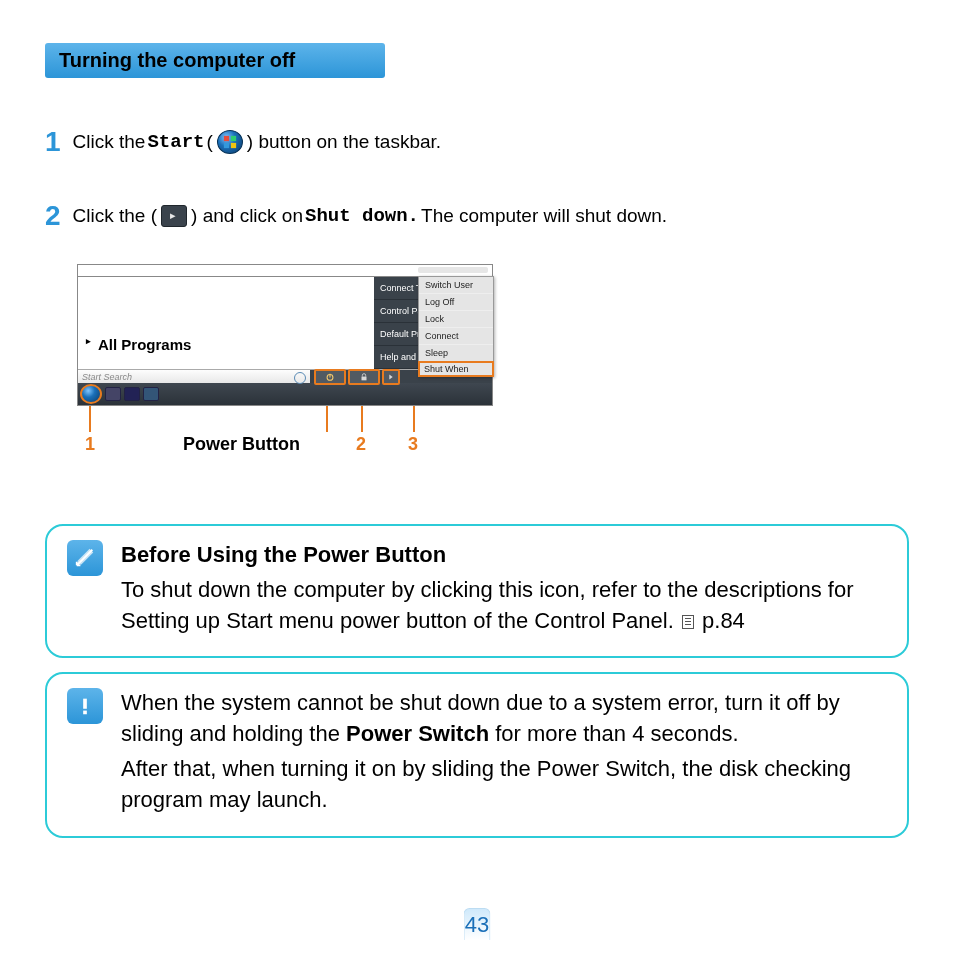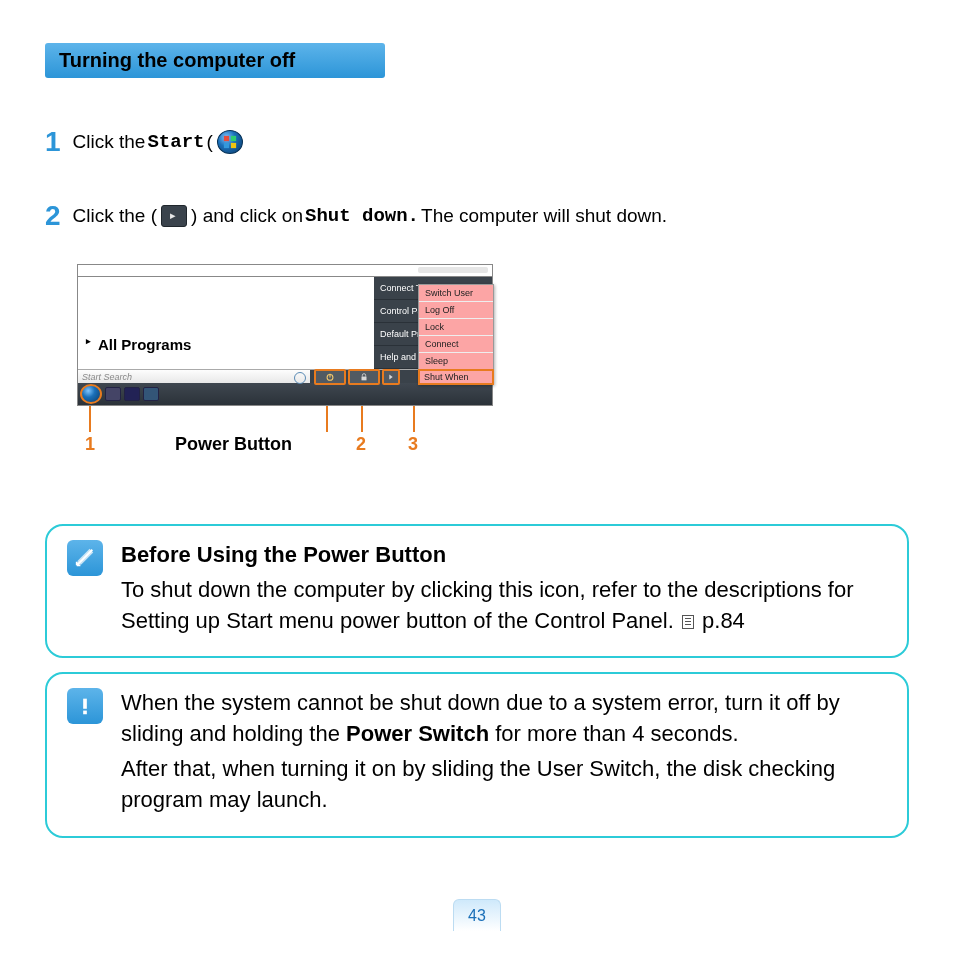--- a/index.html
+++ b/index.html
@@ -138,23 +138,23 @@
     color: #fff;
     font-size: 9px;
     display: flex;
     align-items: center;
     padding-left: 6px;
     border-bottom: 1px solid #2a3138;
   }
   .ss-menu {
     position: absolute;
     right: -2px;
-    top: 19px;
+    top: 11px;
     width: 76px;
-    background: #fca5a5;
+    background: #e5e5e5;
     border: 1px solid #999;
     box-shadow: 1px 1px 3px rgba(0,0,0,.3);
     z-index: 10;
   }
   .ss-menu-item {
     font-size: 9px;
     padding: 3px 6px;
     color: #222;
     border-bottom:1px solid #eee;
   }
@@ -254,29 +254,29 @@
     width:54px;height:20px;background:#3a424a;border:1px solid #1a2026;border-radius:3px;
     vertical-align:middle;margin:0 2px;
   }
   .inline-power svg{width:12px;height:12px;}
   .ref-icon{
     display:inline-block;width:12px;height:14px;border:1px solid #555;position:relative;vertical-align:middle;margin:0 2px;
   }
   .ref-icon::before{content:"";position:absolute;left:2px;top:2px;right:2px;height:1px;background:#555;box-shadow:0 3px 0 #555,0 6px 0 #555;}
   .page-num {
     position: absolute;
-    bottom: 23px;
+    bottom: 14px;
     left: 50%;
     transform: translateX(-50%);
-    width: 48px;
+    width: 27px;
     height: 32px;
     background: linear-gradient(to bottom, #cfe9fb 0%, #ffffff 100%);
     border-radius: 6px 6px 0 0;
     display:flex;align-items:center;justify-content:center;
-    font-size: 16px;
+    font-size: 22px;
     color: #1a6fb8;
     border-top:1px solid #bcdcf2;
     border-left:1px solid #bcdcf2;
     border-right:1px solid #bcdcf2;
   }
 </style>
 </head>
 <body>
 
 <div class="page">
@@ -292,20 +292,21 @@
         <b>Start</b>
         <span> (</span>
         <span class="inline-icon start-orb">
           <svg viewBox="0 0 16 16">
               <rect x="1" y="1" width="6" height="6" fill="#e74c3c"></rect>
               <rect x="9" y="1" width="6" height="6" fill="#2ecc71"></rect>
               <rect x="1" y="9" width="6" height="6" fill="#3498db"></rect>
               <rect x="9" y="9" width="6" height="6" fill="#f1c40f"></rect>
             </svg>
         </span>
+        <span>) button on the taskbar.</span>
       </div>
     </div>
 
     <div class="step">
       <div class="step-num">2</div>
       <div class="step-text">
         <span>Click the (</span>
         <span class="inline-icon lock-arrow"></span>
         <span>) and click on </span>
         <b>Shut down.</b>
@@ -362,21 +363,21 @@
           <div class="ss-orb"></div>
           <div class="ss-tb-icon"></div>
           <div class="ss-tb-icon" style="background:#225;"></div>
           <div class="ss-tb-icon" style="background:#357;"></div>
         </div>
       </div>
       <div class="callouts">
         <div class="callout-line" style="left:12px;height:26px;"></div>
         <div class="callout-label" style="left:8px;">1</div>
         <div class="callout-line" style="left:249px;height:26px;"></div>
-        <div class="callout-label black" style="left:98px;">Power Button</div>
+        <div class="callout-label black" style="left:106px;">Power Button</div>
         <div class="callout-line" style="left:284px;height:26px;"></div>
         <div class="callout-label" style="left:279px;">2</div>
         <div class="callout-line" style="left:336px;height:26px;"></div>
         <div class="callout-label" style="left:331px;">3</div>
       </div>
     </div>
 
   </div>
 
   <div class="note-box">
@@ -402,19 +403,19 @@
           <rect x="10" y="4" width="4" height="11" fill="#fff"></rect>
           <rect x="10" y="17" width="4" height="4" fill="#fff"></rect>
         </svg>
     </div>
     <div class="note-body">
       <p style="margin-top:0">
         <span>When the system cannot be shut down due to a system error, turn it off by sliding and holding the </span>
         <b>Power Switch</b>
         <span> for more than 4 seconds.</span>
       </p>
-      <p>After that, when turning it on by sliding the User Switch, the disk checking program may launch.</p>
+      <p>After that, when turning it on by sliding the Power Switch, the disk checking program may launch.</p>
     </div>
   </div>
 
 </div>
 
 <div class="page-num">43</div>
 
 </body></html>

